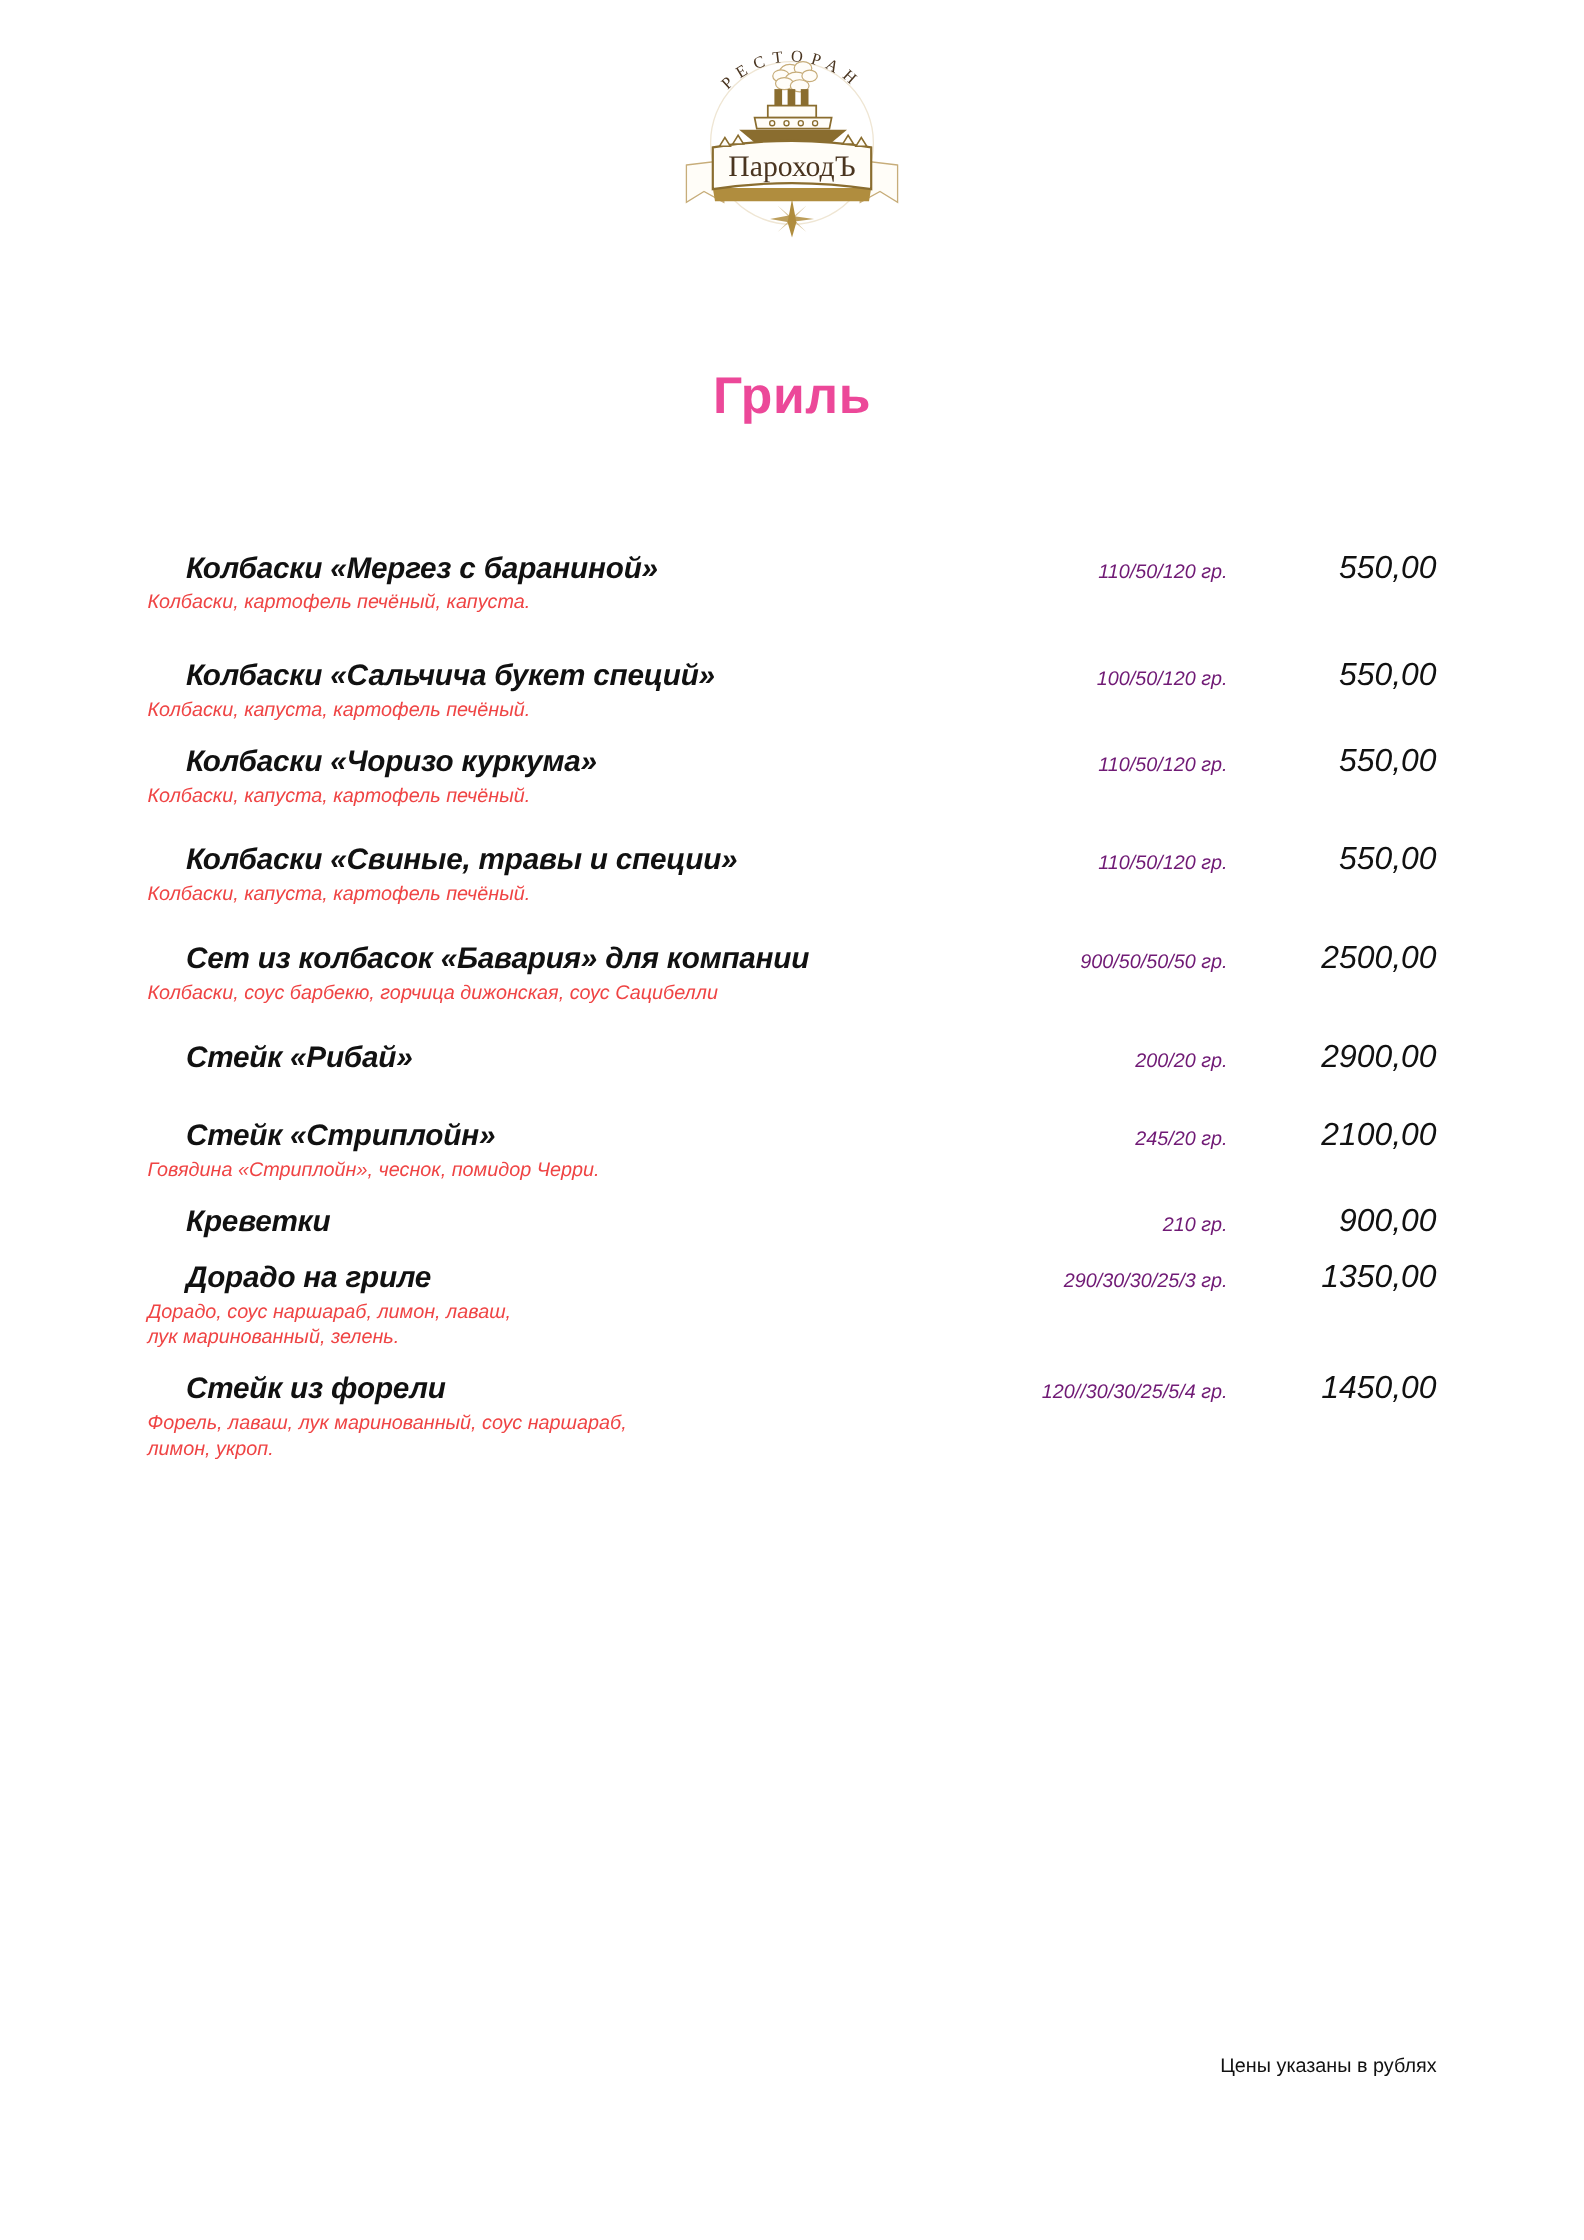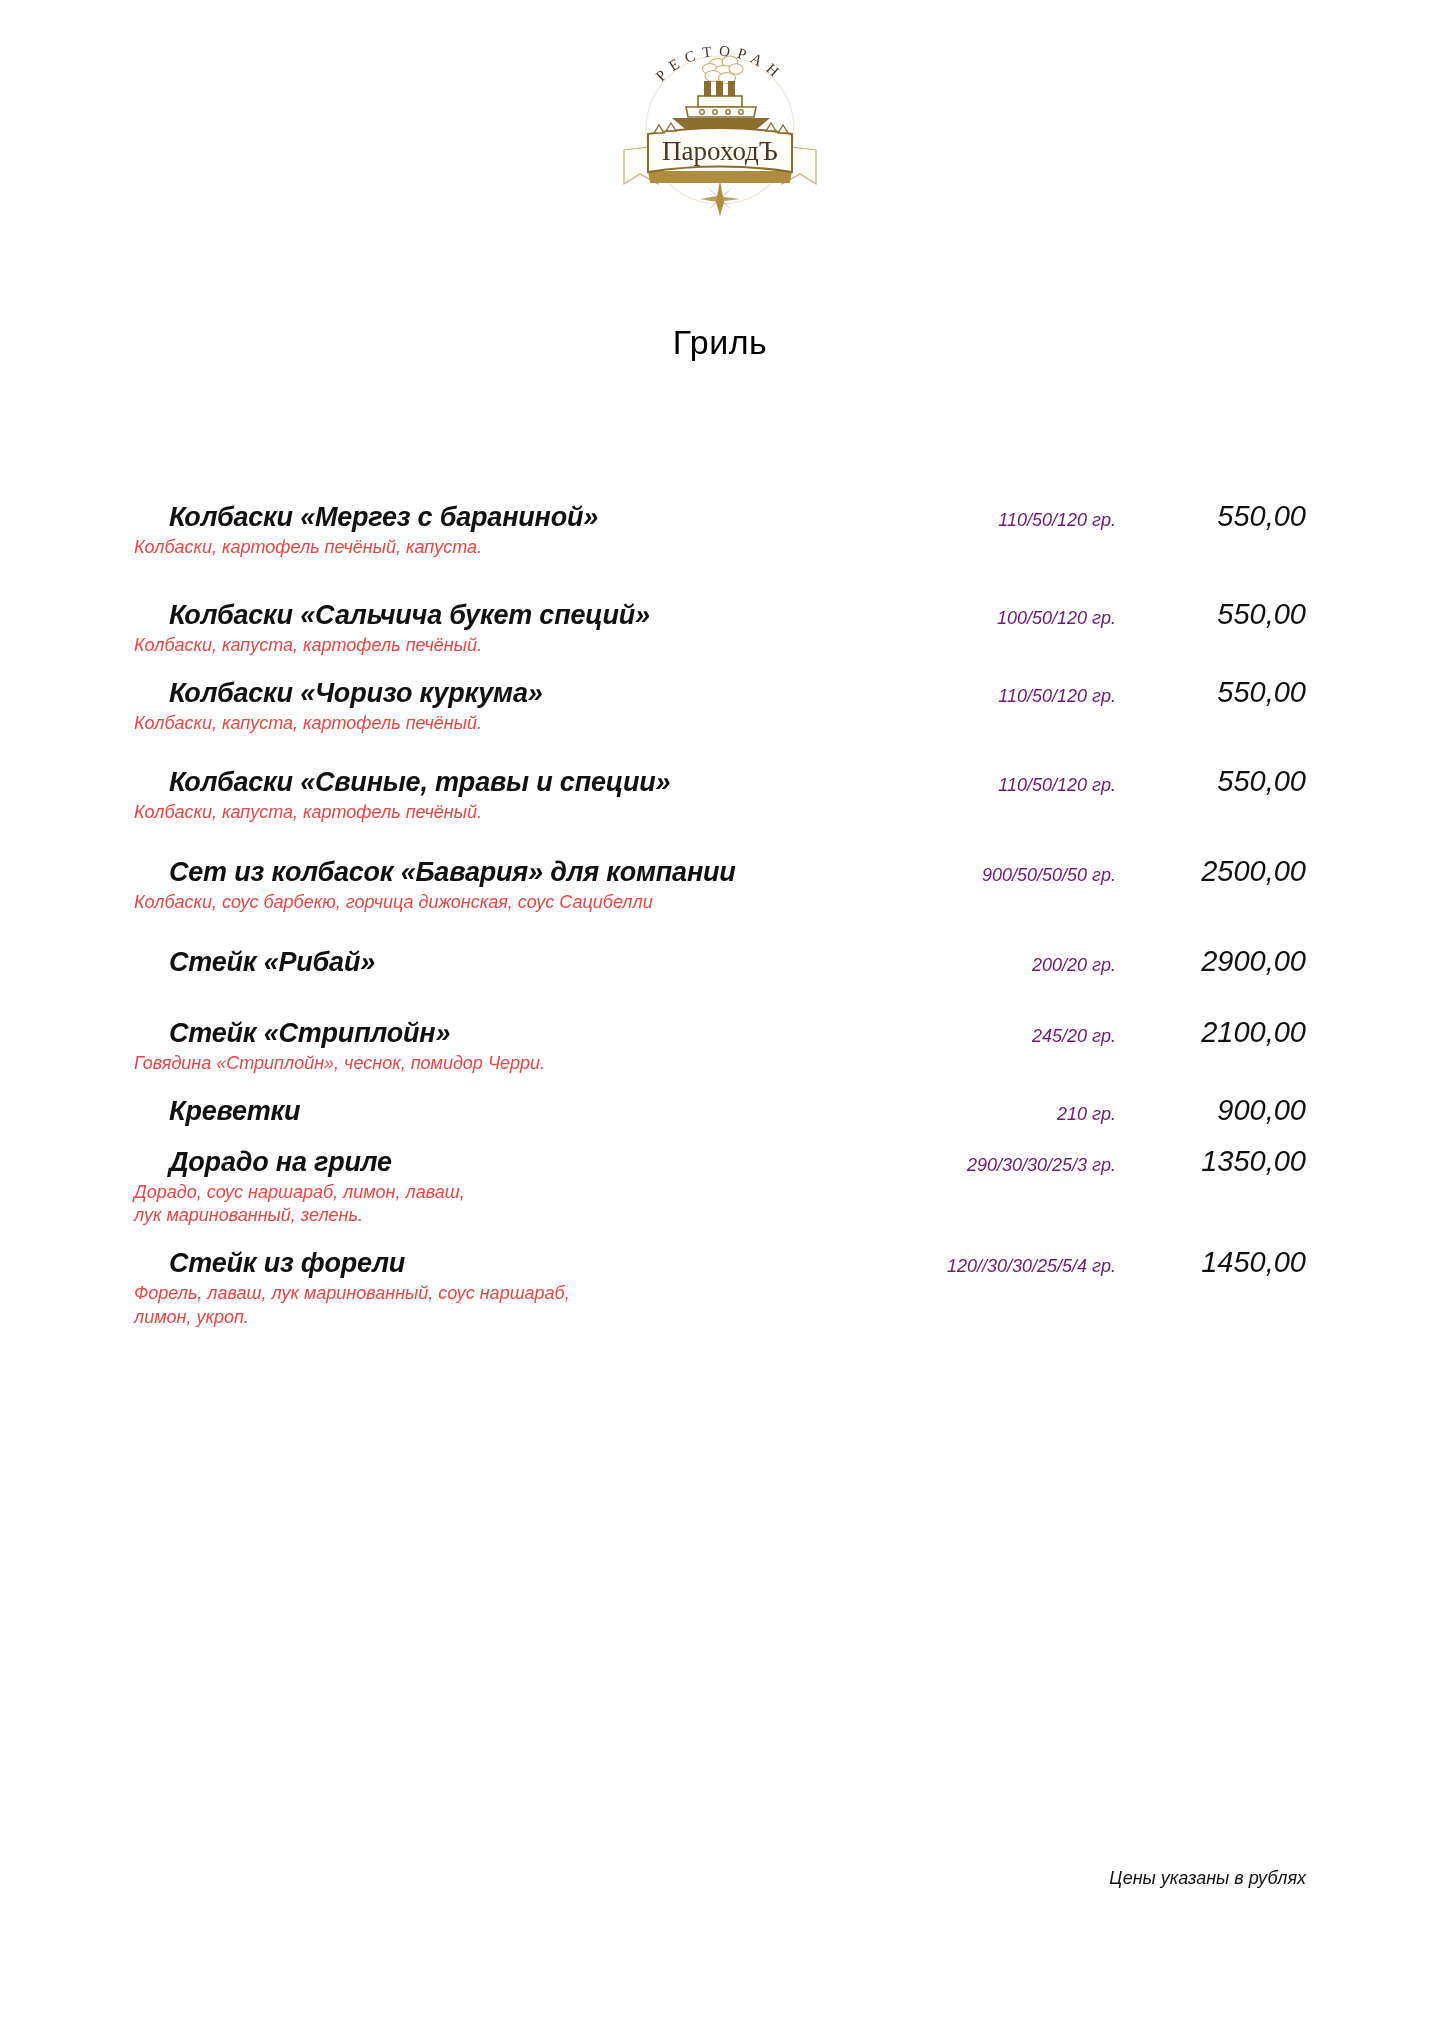--- a/index.html
+++ b/index.html
@@ -39,24 +39,24 @@
   }
   .logo svg { display: block; width: 212px; height: 182px; }
 
   
   .section-title {
     position: absolute;
     left: 0;
     right: 0;
     top: 300px;
     text-align: center;
-    font-size: 34px;
-    font-weight: normal;
+    font-size: 47px;
+    font-weight: bold;
     letter-spacing: 0.5px;
-    color: #000000;
+    color: #ec4899;
   }
 
   
   .menu {
     position: absolute;
     left: 134px;
     right: 134px;
     top: 500px;
   }
   .item {
@@ -110,21 +110,20 @@
   .gap-lg { margin-bottom: 38px; }
   .gap-md { margin-bottom: 30px; }
   .gap-sm { margin-bottom: 18px; }
 
   
   .footer-note {
     position: absolute;
     right: 134px;
     top: 1868px;
     font-size: 18px;
-    font-style: italic;
     color: #111;
   }
 </style>
 </head>
 <body>
 
 <div class="page">
 
   <div class="logo-wrap">
     <div class="logo">

